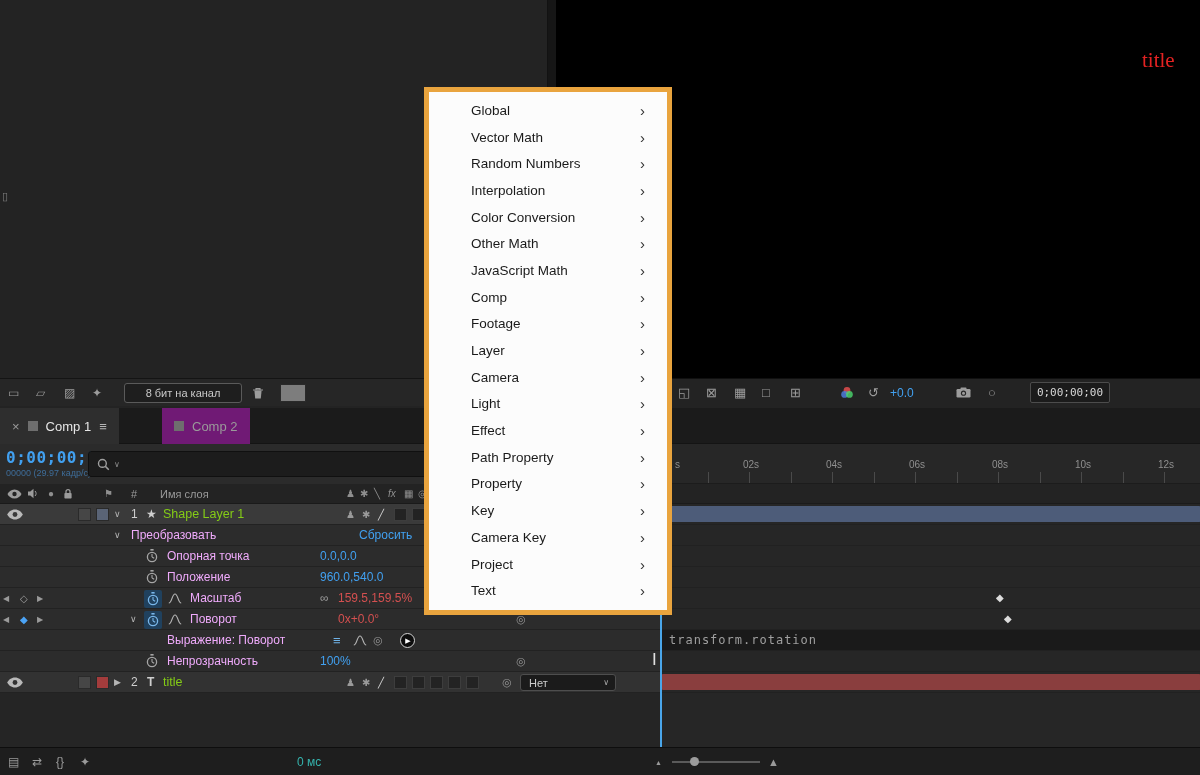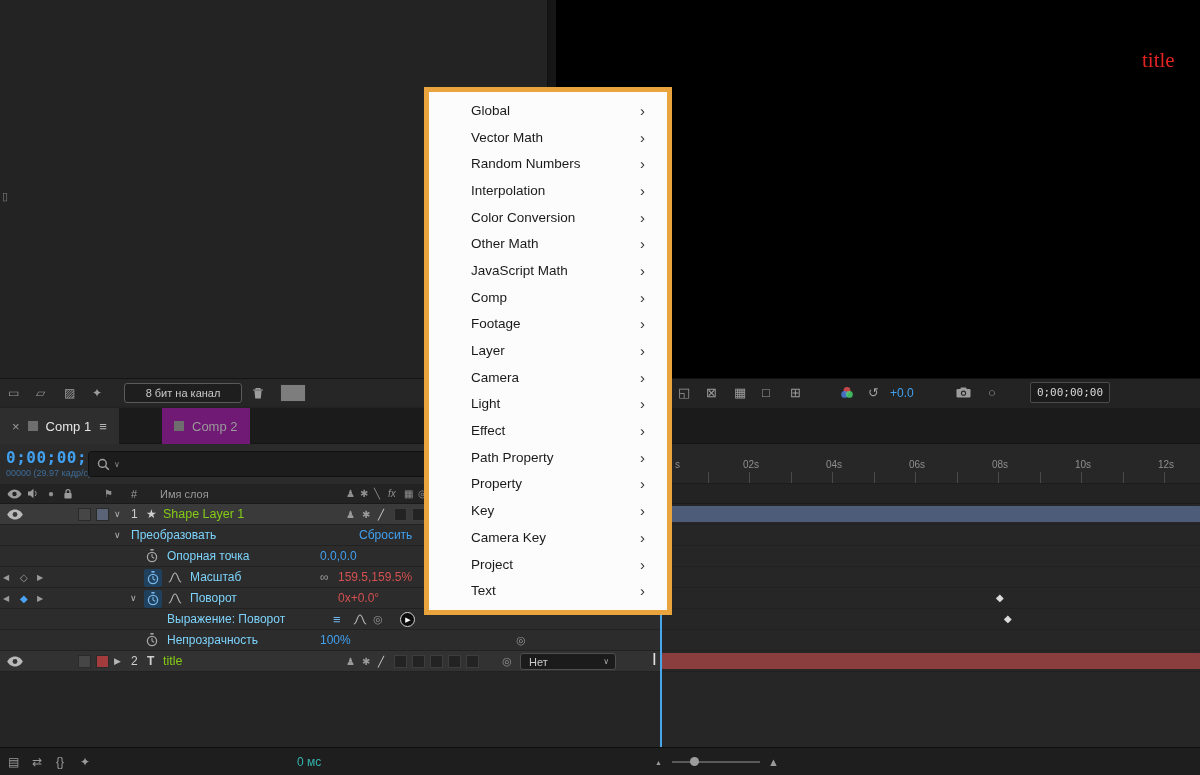--- a/index.html
+++ b/index.html
@@ -52,21 +52,21 @@
   .row { position:relative; height:21px; background:#2c2c2c; border-bottom:1px solid #222; }
   .row.sel { background:#3a3a3a; }
   .row.sel2 { background:#323232; }
   .at { position:absolute; top:0; height:100%; display:flex; align-items:center; }
   .g { color:#9a9a9a; font-size:10px; }
   .expand { color:#b5b5b5; font-size:9px; }
   .num { color:#cfcfcf; font-size:12px; }
   .tlayer { color:#cfcfcf; font-size:12px; font-weight:bold; }
   .star { color:#cfcfcf; font-size:12px; }
   .name { color:#84cc16; font-size:12.5px; }
-  .pname { color:#7dd3fc; font-size:12px; }
+  .pname { color:#f0abfc; font-size:12px; }
   .val { font-size:12px; color:#41a0f0; }
   .val.red { color:#d45050; }
   .link { font-size:12px; color:#41a0f0;margin-left:39px; }
   .sq { width:13px; height:13px; background:#464646; border:1px solid #2a2a2a; }
   .sq-blue { background:#5a6476; }
   .sq-red { background:#a33c3c; }
   .cellbox { width:13px; height:13px; background:#232323; border:1px solid #3d3d3d; }
   .swq { color:#d5d5d5; font-size:10px; }
   .sw { color:#a6a6a6; }
   .sw-act { width:18px; height:18px; margin-top:1px; background:#20415e; border-radius:2px; display:flex; align-items:center; justify-content:center; color:#79b7ea; }
@@ -271,20 +271,31 @@
               <svg width="12" height="14" viewBox="0 0 12 14">
                   <rect x="4.4" y="0" width="3.2" height="1.6" fill="currentColor"></rect>
                   <circle cx="6" cy="8" r="4.6" fill="none" stroke="currentColor" stroke-width="1.3"></circle>
                   <path d="M6 8V5M6 8l2.2 1.3" stroke="currentColor" stroke-width="1.1" fill="none"></path>
                 </svg>
             </span>
             <span class="at pname" style="left:167px">Опорная точка</span>
             <span class="at val" style="left:320px">0.0,0.0</span>
           </div>
 
+          <div class="row">
+            <span class="at sw" style="left:146px">
+              <svg width="12" height="14" viewBox="0 0 12 14">
+                  <rect x="4.4" y="0" width="3.2" height="1.6" fill="currentColor"></rect>
+                  <circle cx="6" cy="8" r="4.6" fill="none" stroke="currentColor" stroke-width="1.3"></circle>
+                  <path d="M6 8V5M6 8l2.2 1.3" stroke="currentColor" stroke-width="1.1" fill="none"></path>
+                </svg>
+            </span>
+            <span class="at pname" style="left:167px">Положение</span>
+            <span class="at val" style="left:320px">960.0,540.0</span>
+          </div>
 
           <div class="row">
             <span class="at g" style="left:3px;font-size:8px">◀</span>
             <span class="at kf-gray" style="left:20px">◇</span>
             <span class="at g" style="left:37px;font-size:8px">▶</span>
             <span class="at" style="left:144px;top:1px;height:18px">
               <span class="sw-act">
                   <svg width="12" height="14" viewBox="0 0 12 14">
                     <rect x="4.4" y="0" width="3.2" height="1.6" fill="currentColor"></rect>
                     <circle cx="6" cy="8" r="4.6" fill="none" stroke="currentColor" stroke-width="1.3"></circle>
@@ -404,20 +415,23 @@
           </div>
           <div class="g-row"></div>
           <div class="g-row"></div>
           <div class="g-row"></div>
           <div class="g-row">
             <span class="gkf" style="left:335px">◆</span>
           </div>
           <div class="g-row">
             <span class="gkf" style="left:343px">◆</span>
           </div>
+          <div class="g-row expr">
+            <span class="expr-text">transform.rotation</span>
+          </div>
           <div class="g-row"></div>
           <div class="g-row">
             <div class="layer-bar red"></div>
           </div>
         </div>
       </div>
 
       <div class="cti"></div>
       <span class="ibeam">I</span>
     </div>

